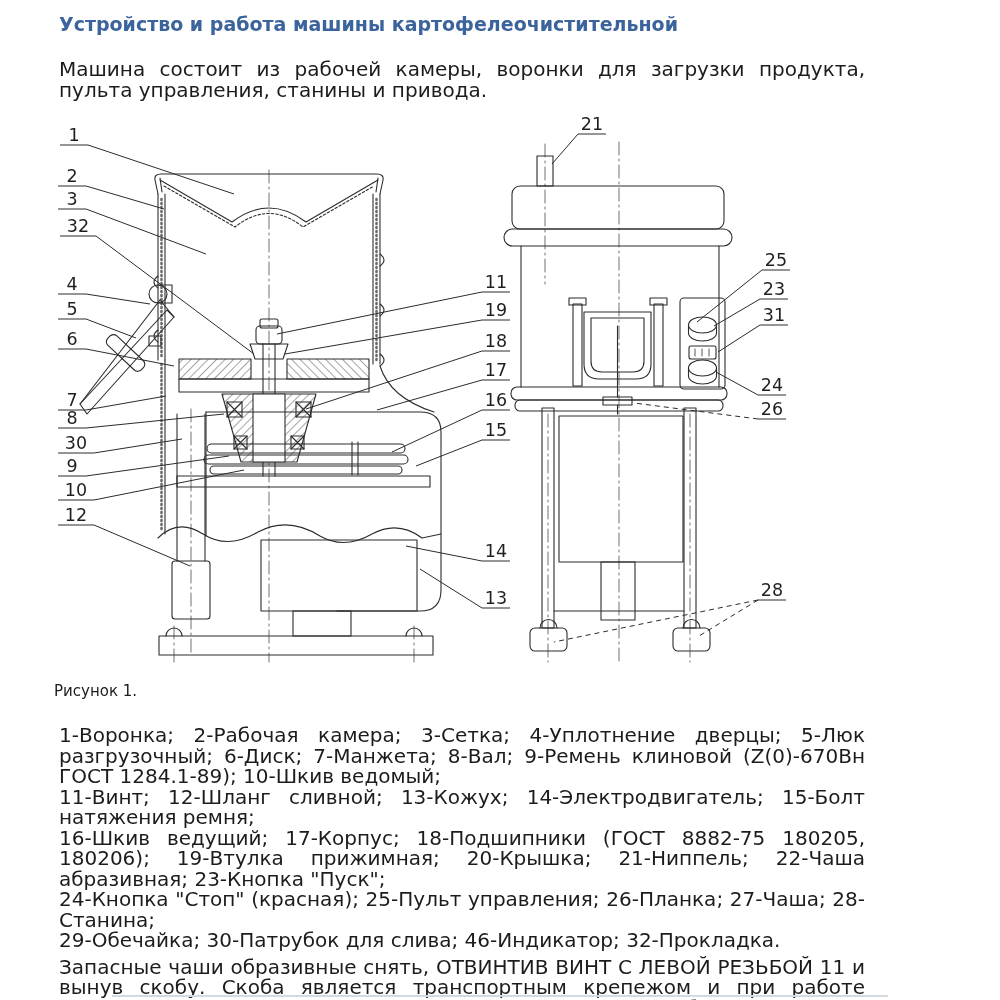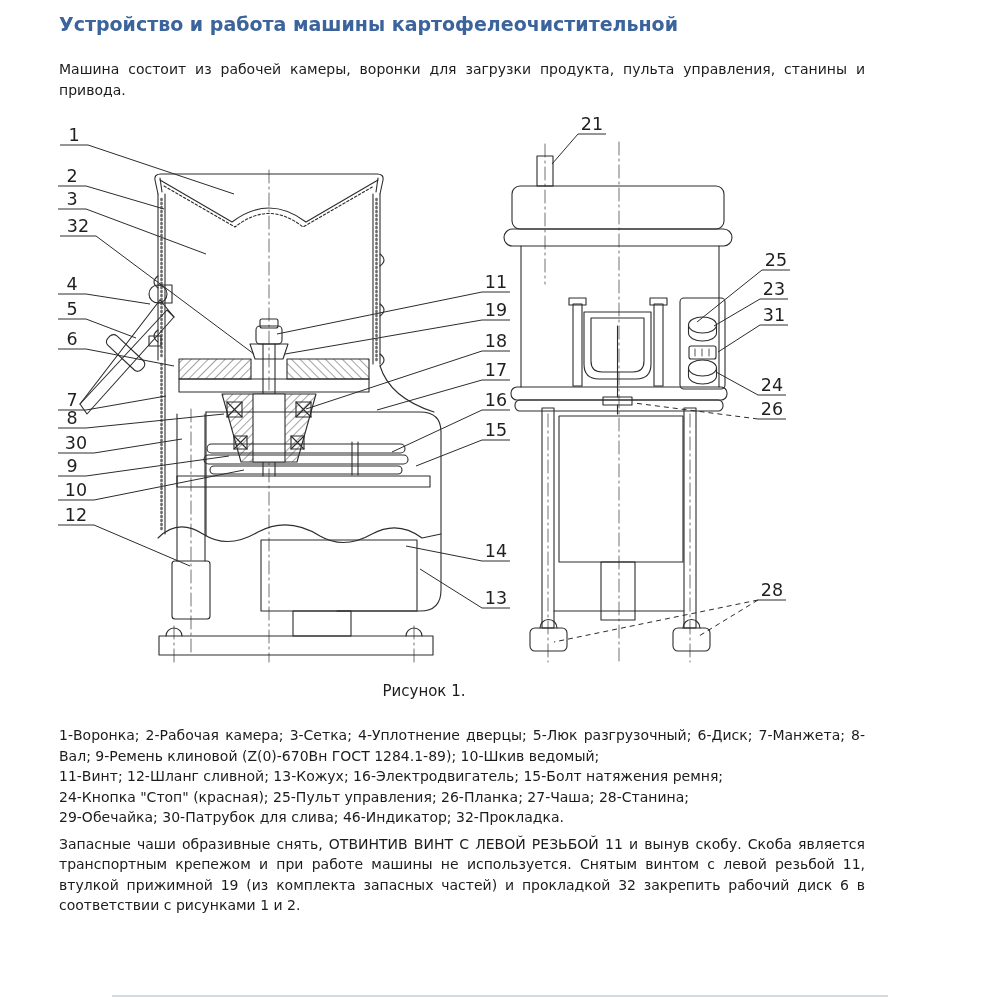--- a/index.html
+++ b/index.html
@@ -13,27 +13,27 @@
     font-family:"DejaVu Sans","Liberation Sans",sans-serif;
     color:var(--text);
     -webkit-font-smoothing:antialiased;
   }
   .content{padding:12px 135px 0 59px;}
   .title{
     font-size:19px;font-weight:bold;color:var(--heading);
     margin:0;line-height:24px;
   }
   .para{
-    font-size:14px;line-height:20.5px;text-align:justify;margin:0;
+    font-size:20px;line-height:20.5px;text-align:justify;margin:0;
   }
   .intro{margin-top:23px;}
   .diagram-wrap{margin:14px 0 0 -5px;width:740px;}
   svg{display:block;}
   .fig-caption{
-    width:740px;margin:12px 0 0 -5px;text-align:center;
+    width:740px;margin:12px 0 0 -5px;text-align:left;
     font-size:15px;line-height:20px;
   }
   .legend{margin-top:24px;}
   .legend p{margin:0;}
   .note{margin-top:6px;}
   .bottom-divider{
     position:absolute;left:112px;top:995px;width:776px;height:2px;
     background:#d4dae1;
   }
   
@@ -343,21 +343,22 @@
             <polyline points="704,486 645,522" stroke-dasharray="5 4"></polyline>
           </g>
         </g>
     </svg>
   </div>
 
   <div class="fig-caption">Рисунок 1.</div>
 
   <div class="legend">
     <p class="para">1-Воронка; 2-Рабочая камера; 3-Сетка; 4-Уплотнение дверцы; 5-Люк разгрузочный; 6-Диск; 7-Манжета; 8-Вал; 9-Ремень клиновой (Z(0)-670Вн ГОСТ 1284.1-89); 10-Шкив ведомый;</p>
-    <p class="para">11-Винт; 12-Шланг сливной; 13-Кожух; 16-Электродвигатель; 15-Болт натяжения ремня;</p>
+    <p class="para">11-Винт; 12-Шланг сливной; 13-Кожух; 14-Электродвигатель; 15-Болт натяжения ремня;</p>
+    <p class="para">16-Шкив ведущий; 17-Корпус; 18-Подшипники (ГОСТ 8882-75 180205, 180206); 19-Втулка прижимная; 20-Крышка; 21-Ниппель; 22-Чаша абразивная; 23-Кнопка "Пуск";</p>
     <p class="para">24-Кнопка "Стоп" (красная); 25-Пульт управления; 26-Планка; 27-Чаша; 28-Станина;</p>
     <p class="para">29-Обечайка; 30-Патрубок для слива; 46-Индикатор; 32-Прокладка.</p>
   </div>
 
   <p class="para note">Запасные чаши образивные снять, ОТВИНТИВ ВИНТ С ЛЕВОЙ РЕЗЬБОЙ 11 и вынув скобу. Скоба является транспортным крепежом и при работе машины не используется. Снятым винтом с левой резьбой 11, втулкой прижимной 19 (из комплекта запасных частей) и прокладкой 32 закрепить рабочий диск 6 в соответствии с рисунками 1 и 2.</p>
 
 </div>
 
 <div class="bottom-divider"></div>
 

